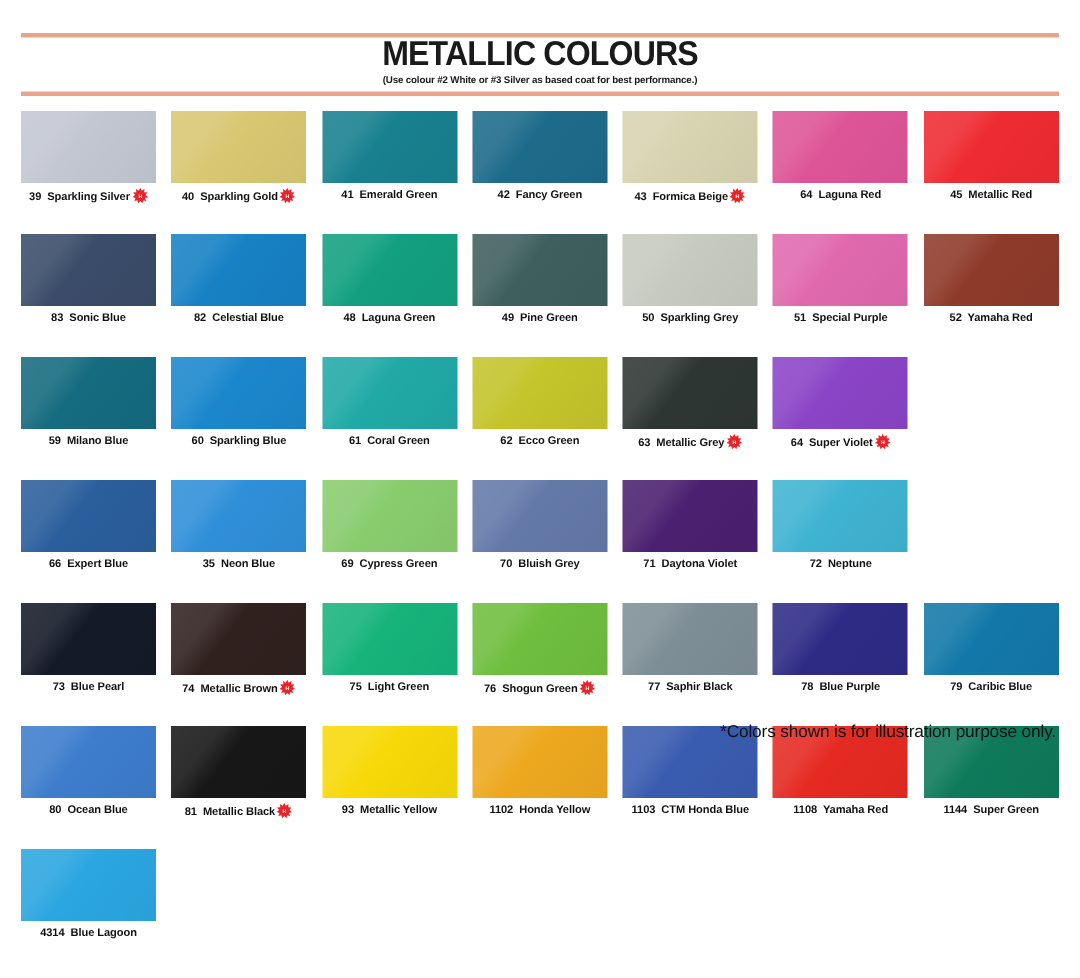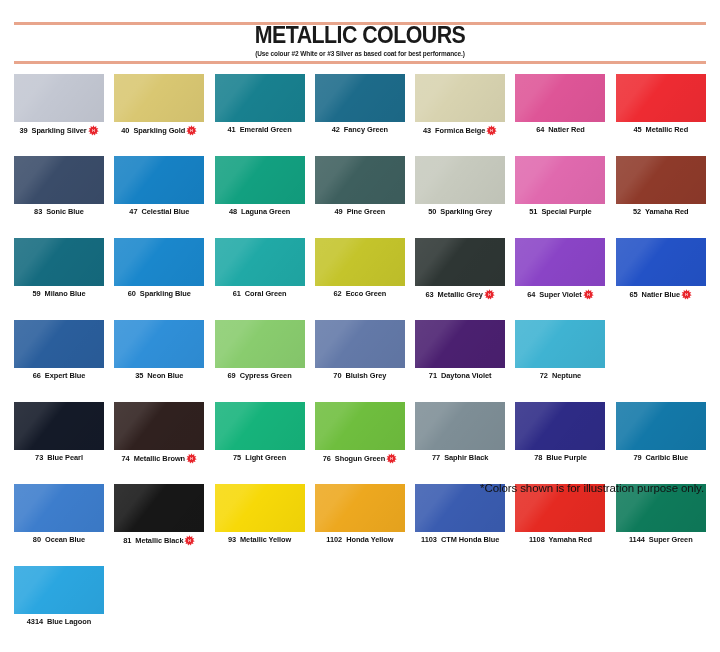--- a/index.html
+++ b/index.html
@@ -165,35 +165,35 @@
         </div>
         <div class="cell">
           <div class="swatch" style="background: rgb(216, 211, 176);"></div>
           <div class="label"><span class="code">43</span><span> Formica Beige</span><span class="badge"><svg viewBox="0 0 24 24" width="11" height="11">
                 <polygon points="12.00,0.50 14.14,4.71 18.22,2.33 17.74,7.02 22.46,7.22 19.52,10.92 23.38,13.64 18.91,15.16 20.69,19.53 16.11,18.39 15.24,23.03 12.00,19.60 8.76,23.03 7.89,18.39 3.31,19.53 5.09,15.16 0.62,13.64 4.48,10.92 1.54,7.22 6.26,7.02 5.78,2.33 9.86,4.71" fill="#e8242b"></polygon>
                 <text x="12" y="15.2" text-anchor="middle" font-size="7.5" font-weight="bold" fill="#ffffff" font-family="Liberation Sans, sans-serif">H</text>
               </svg></span></div>
         </div>
         <div class="cell">
           <div class="swatch" style="background: rgb(222, 85, 151);"></div>
-          <div class="label"><span class="code">64</span><span> Natier Red</span></div>
+          <div class="label"><span class="code">64</span><span> Laguna Red</span></div>
         </div>
         <div class="cell">
           <div class="swatch" style="background: rgb(238, 43, 50);"></div>
           <div class="label"><span class="code">45</span><span> Metallic Red</span></div>
         </div>
       </div>
       <div class="row">
         <div class="cell">
           <div class="swatch" style="background: rgb(58, 76, 105);"></div>
           <div class="label"><span class="code">83</span><span> Sonic Blue</span></div>
         </div>
         <div class="cell">
           <div class="swatch" style="background: rgb(22, 129, 196);"></div>
-          <div class="label"><span class="code">47</span><span> Celestial Blue</span></div>
+          <div class="label"><span class="code">82</span><span> Celestial Blue</span></div>
         </div>
         <div class="cell">
           <div class="swatch" style="background: rgb(18, 160, 128);"></div>
           <div class="label"><span class="code">48</span><span> Laguna Green</span></div>
         </div>
         <div class="cell">
           <div class="swatch" style="background: rgb(62, 95, 94);"></div>
           <div class="label"><span class="code">49</span><span> Pine Green</span></div>
         </div>
         <div class="cell">
@@ -233,27 +233,20 @@
                 <text x="12" y="15.2" text-anchor="middle" font-size="7.5" font-weight="bold" fill="#ffffff" font-family="Liberation Sans, sans-serif">H</text>
               </svg></span></div>
         </div>
         <div class="cell">
           <div class="swatch" style="background: rgb(138, 68, 198);"></div>
           <div class="label"><span class="code">64</span><span> Super Violet</span><span class="badge"><svg viewBox="0 0 24 24" width="11" height="11">
                 <polygon points="12.00,0.50 14.14,4.71 18.22,2.33 17.74,7.02 22.46,7.22 19.52,10.92 23.38,13.64 18.91,15.16 20.69,19.53 16.11,18.39 15.24,23.03 12.00,19.60 8.76,23.03 7.89,18.39 3.31,19.53 5.09,15.16 0.62,13.64 4.48,10.92 1.54,7.22 6.26,7.02 5.78,2.33 9.86,4.71" fill="#e8242b"></polygon>
                 <text x="12" y="15.2" text-anchor="middle" font-size="7.5" font-weight="bold" fill="#ffffff" font-family="Liberation Sans, sans-serif">H</text>
               </svg></span></div>
         </div>
-        <div class="cell">
-          <div class="swatch" style="background: rgb(35, 82, 198);"></div>
-          <div class="label"><span class="code">65</span><span> Natier Blue</span><span class="badge"><svg viewBox="0 0 24 24" width="11" height="11">
-                <polygon points="12.00,0.50 14.14,4.71 18.22,2.33 17.74,7.02 22.46,7.22 19.52,10.92 23.38,13.64 18.91,15.16 20.69,19.53 16.11,18.39 15.24,23.03 12.00,19.60 8.76,23.03 7.89,18.39 3.31,19.53 5.09,15.16 0.62,13.64 4.48,10.92 1.54,7.22 6.26,7.02 5.78,2.33 9.86,4.71" fill="#e8242b"></polygon>
-                <text x="12" y="15.2" text-anchor="middle" font-size="7.5" font-weight="bold" fill="#ffffff" font-family="Liberation Sans, sans-serif">H</text>
-              </svg></span></div>
-        </div>
       </div>
       <div class="row">
         <div class="cell">
           <div class="swatch" style="background: rgb(42, 94, 156);"></div>
           <div class="label"><span class="code">66</span><span> Expert Blue</span></div>
         </div>
         <div class="cell">
           <div class="swatch" style="background: rgb(47, 143, 216);"></div>
           <div class="label"><span class="code">35</span><span> Neon Blue</span></div>
         </div>

